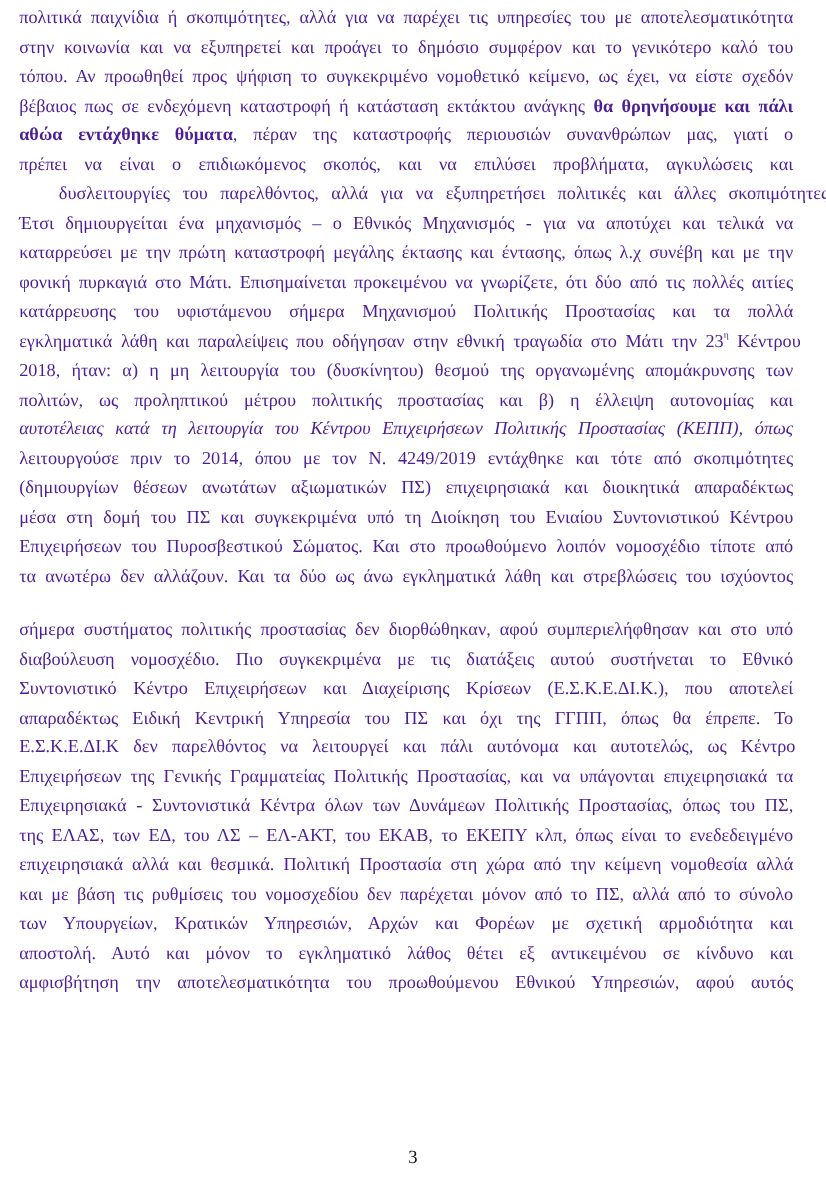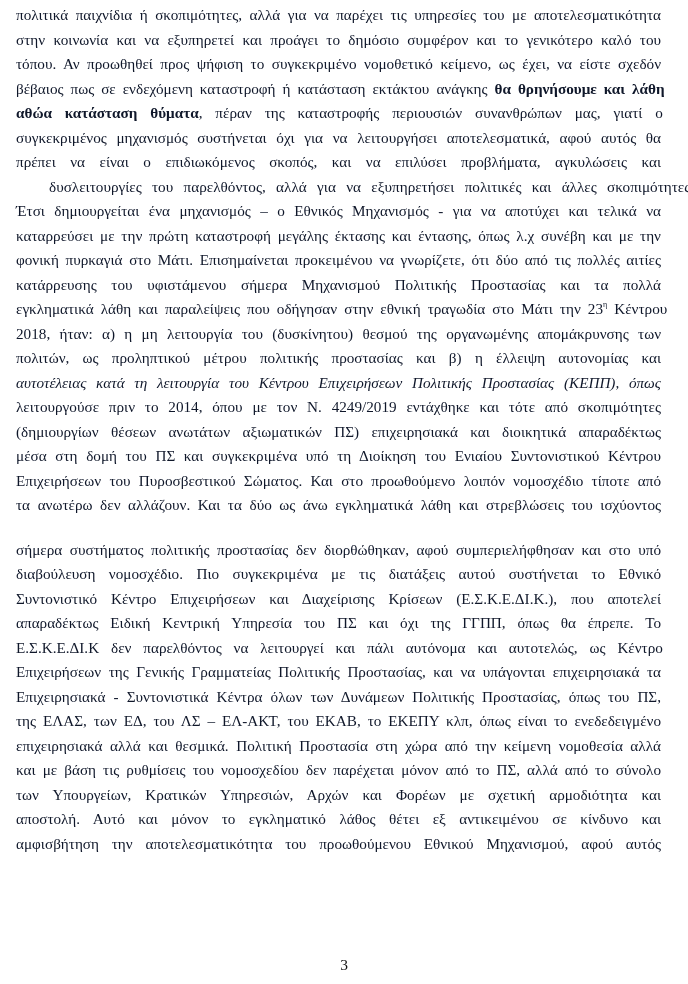--- a/index.html
+++ b/index.html
@@ -1,43 +1,42 @@
 <!DOCTYPE html>
 <html><head>
 <meta charset="utf-8">
 <style>
   html, body { margin: 0; padding: 0; background: #ffffff; }
   body { width: 688px; height: 984px; position: relative; overflow: hidden; }
   .page {
     position: absolute; left: 16px; top: 3px; width: 645px;
     font-family: "Liberation Serif", "DejaVu Serif", serif;
-    font-size: 15.2px; color: #0f172a;
+    font-size: 15.2px; color: #4c1d95;
   }
   .line {
     display: block; height: 24.5px; line-height: 24.5px;
     text-align: justify; text-align-last: justify; white-space: nowrap;
     overflow: visible;
   }
   .line b { font-weight: bold; }
   sup { font-size: 8px; vertical-align: 7px; line-height: 0; }
   .pagenum {
     position: absolute; left: 0; width: 688px; top: 956px; text-align: center;
     font-family: "Liberation Serif", "DejaVu Serif", serif; font-size: 15.5px; color: #111;
   }
 </style>
 </head>
 <body>
 
 <div class="page" id="doc">
     <div class="line" style="white-space: nowrap; text-align: left; display: block; width: 645px; word-spacing: 3.67708px;"><span>πολιτικά παιχνίδια ή σκοπιμότητες, αλλά για να παρέχει τις υπηρεσίες του με αποτελεσματικότητα</span></div>
     <div class="line" style="white-space: nowrap; text-align: left; display: block; width: 645px; word-spacing: 4.48661px;"><span>στην κοινωνία και να εξυπηρετεί και προάγει το δημόσιο συμφέρον και το γενικότερο καλό του</span></div>
     <div class="line" style="white-space: nowrap; text-align: left; display: block; width: 645px; word-spacing: 3.68149px;"><span>τόπου. Αν προωθηθεί προς ψήφιση το συγκεκριμένο νομοθετικό κείμενο, ως έχει, να είστε σχεδόν</span></div>
-    <div class="line" style="white-space: nowrap; text-align: left; display: block; width: 645px; word-spacing: 3.20703px;"><span>βέβαιος πως σε ενδεχόμενη καταστροφή ή κατάσταση εκτάκτου ανάγκης </span><b>θα θρηνήσουμε και λάθη</b></div>
-    <div class="line" style="white-space: nowrap; text-align: left; display: block; width: 645px; word-spacing: 9.07344px;"><b>αθώα κατάσταση θύματα</b><span>, πέραν της καταστροφής περιουσιών συνανθρώπων μας, γιατί ο</span></div>
-    <div class="line" style="white-space: nowrap; text-align: left; display: block; width: 645px; word-spacing: 5.82188px;"><span>συγκεκριμένος μηχανισμός συστήνεται όχι για να λειτουργήσει αποτελεσματικά, αφού αυτός θα</span></div>
+    <div class="line" style="white-space: nowrap; text-align: left; display: block; width: 645px; word-spacing: 3.20703px;"><span>βέβαιος πως σε ενδεχόμενη καταστροφή ή κατάσταση εκτάκτου ανάγκης </span><b>θα θρηνήσουμε και πάλι</b></div>
+    <div class="line" style="white-space: nowrap; text-align: left; display: block; width: 645px; word-spacing: 9.07344px;"><b>αθώα εντάχθηκε θύματα</b><span>, πέραν της καταστροφής περιουσιών συνανθρώπων μας, γιατί ο</span></div>
     <div class="line" style="white-space: nowrap; text-align: left; display: block; width: 645px; word-spacing: 10.6662px;"><span>πρέπει να είναι ο επιδιωκόμενος σκοπός, και να επιλύσει προβλήματα, αγκυλώσεις και</span></div>
     <div class="line" style="white-space: nowrap; text-align: center; display: block; width: 645px; word-spacing: 6.54688px; margin-left: 33px;"><span>δυσλειτουργίες του παρελθόντος, αλλά για να εξυπηρετήσει πολιτικές και άλλες σκοπιμότητες.</span></div>
     <div class="line" style="white-space: nowrap; text-align: left; display: block; width: 645px; word-spacing: 5.62054px;"><span>Έτσι δημιουργείται ένα μηχανισμός – ο Εθνικός Μηχανισμός - για να αποτύχει και τελικά να</span></div>
     <div class="line" style="white-space: nowrap; text-align: left; display: block; width: 645px; word-spacing: 2.99665px;"><span>καταρρεύσει με την πρώτη καταστροφή μεγάλης έκτασης και έντασης, όπως λ.χ συνέβη και με την</span></div>
     <div class="line" style="white-space: nowrap; text-align: left; display: block; width: 645px; word-spacing: 2.82452px;"><span>φονική πυρκαγιά στο Μάτι. Επισημαίνεται προκειμένου να γνωρίζετε, ότι δύο από τις πολλές αιτίες</span></div>
     <div class="line" style="white-space: nowrap; text-align: left; display: block; width: 645px; word-spacing: 10.8368px;"><span>κατάρρευσης του υφιστάμενου σήμερα Μηχανισμού Πολιτικής Προστασίας και τα πολλά</span></div>
     <div class="line" style="white-space: nowrap; text-align: left; display: block; width: 645px; word-spacing: 3.25721px;"><span>εγκληματικά λάθη και παραλείψεις που οδήγησαν στην εθνική τραγωδία στο Μάτι την 23</span><sup>η</sup><span> Κέντρου</span></div>
     <div class="line" style="white-space: nowrap; text-align: left; display: block; width: 645px; word-spacing: 5.54557px;"><span>2018, ήταν: α) η μη λειτουργία του (δυσκίνητου) θεσμού της οργανωμένης απομάκρυνσης των</span></div>
     <div class="line" style="white-space: nowrap; text-align: right; display: block; width: 645px; word-spacing: 9.45028px;"><span>πολιτών, ως προληπτικού μέτρου πολιτικής προστασίας και β) η έλλειψη αυτονομίας και</span></div>
     <div class="line" style="white-space: nowrap; text-align: left; display: block; width: 645px; word-spacing: 4.15781px; font-style: italic;"><span>αυτοτέλειας κατά τη λειτουργία του Κέντρου Επιχειρήσεων Πολιτικής Προστασίας (ΚΕΠΠ), όπως</span></div>
@@ -51,15 +50,15 @@
     <div class="line" style="white-space: nowrap; text-align: left; display: block; width: 645px; word-spacing: 10.002px;"><span>Συντονιστικό Κέντρο Επιχειρήσεων και Διαχείρισης Κρίσεων (Ε.Σ.Κ.Ε.ΔΙ.Κ.), που αποτελεί</span></div>
     <div class="line" style="white-space: nowrap; text-align: left; display: block; width: 645px; word-spacing: 8.07572px;"><span>απαραδέκτως Ειδική Κεντρική Υπηρεσία του ΠΣ και όχι της ΓΓΠΠ, όπως θα έπρεπε. Το</span></div>
     <div class="line" style="white-space: nowrap; text-align: left; display: block; width: 645px; word-spacing: 8.06818px;"><span>Ε.Σ.Κ.Ε.ΔΙ.Κ δεν παρελθόντος να λειτουργεί και πάλι αυτόνομα και αυτοτελώς, ως Κέντρο</span></div>
     <div class="line" style="white-space: nowrap; text-align: center; display: block; width: 645px; word-spacing: 3.74375px;"><span>Επιχειρήσεων της Γενικής Γραμματείας Πολιτικής Προστασίας, και να υπάγονται επιχειρησιακά τα</span></div>
     <div class="line" style="white-space: nowrap; text-align: center; display: block; width: 645px; word-spacing: 4.32102px;"><span>Επιχειρησιακά - Συντονιστικά Κέντρα όλων των Δυνάμεων Πολιτικής Προστασίας, όπως του ΠΣ,</span></div>
     <div class="line" style="white-space: nowrap; text-align: left; display: block; width: 645px; word-spacing: 3.11621px;"><span>της ΕΛΑΣ, των ΕΔ, του ΛΣ – ΕΛ-ΑΚΤ, του ΕΚΑΒ, το ΕΚΕΠΥ κλπ, όπως είναι το ενεδεδειγμένο</span></div>
     <div class="line" style="white-space: nowrap; text-align: left; display: block; width: 645px; word-spacing: 3.71875px;"><span>επιχειρησιακά αλλά και θεσμικά. Πολιτική Προστασία στη χώρα από την κείμενη νομοθεσία αλλά</span></div>
     <div class="line" style="white-space: nowrap; text-align: left; display: block; width: 645px; word-spacing: 3.07537px;"><span>και με βάση τις ρυθμίσεις του νομοσχεδίου δεν παρέχεται μόνον από το ΠΣ,  αλλά από το σύνολο</span></div>
     <div class="line" style="white-space: nowrap; text-align: left; display: block; width: 645px; word-spacing: 10.2297px;"><span>των Υπουργείων, Κρατικών Υπηρεσιών, Αρχών και Φορέων με σχετική αρμοδιότητα και</span></div>
     <div class="line" style="white-space: nowrap; text-align: left; display: block; width: 645px; word-spacing: 9.625px;"><span>αποστολή. Αυτό και μόνον το εγκληματικό λάθος θέτει εξ αντικειμένου σε κίνδυνο και</span></div>
-    <div class="line" style="white-space: nowrap; text-align: left; display: block; width: 645px; word-spacing: 8.98438px;"><span>αμφισβήτηση την αποτελεσματικότητα του προωθούμενου Εθνικού Μηχανισμού, αφού αυτός</span></div>
+    <div class="line" style="white-space: nowrap; text-align: left; display: block; width: 645px; word-spacing: 8.98438px;"><span>αμφισβήτηση την αποτελεσματικότητα του προωθούμενου Εθνικού Υπηρεσιών, αφού αυτός</span></div>
   </div>
 <div class="pagenum">3</div>
 
 </body></html>

